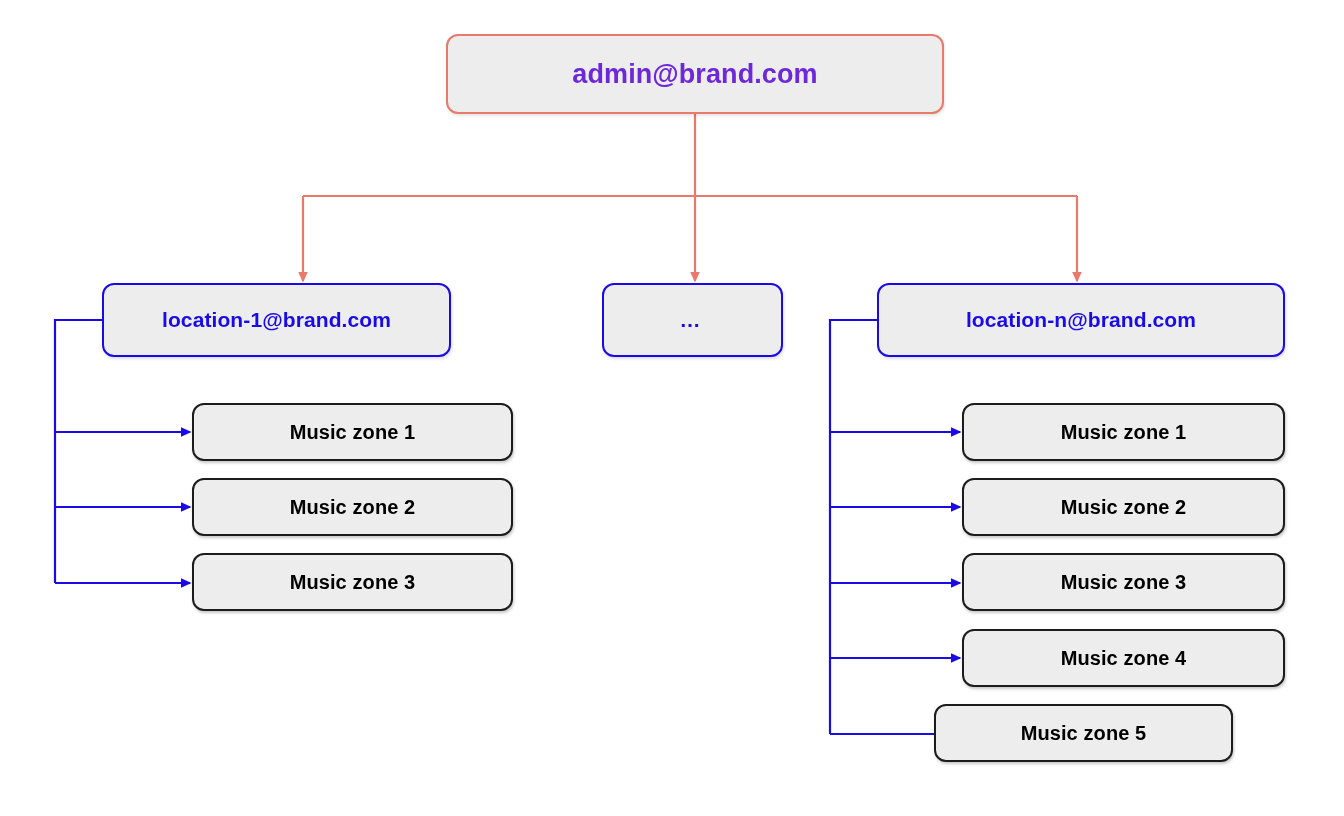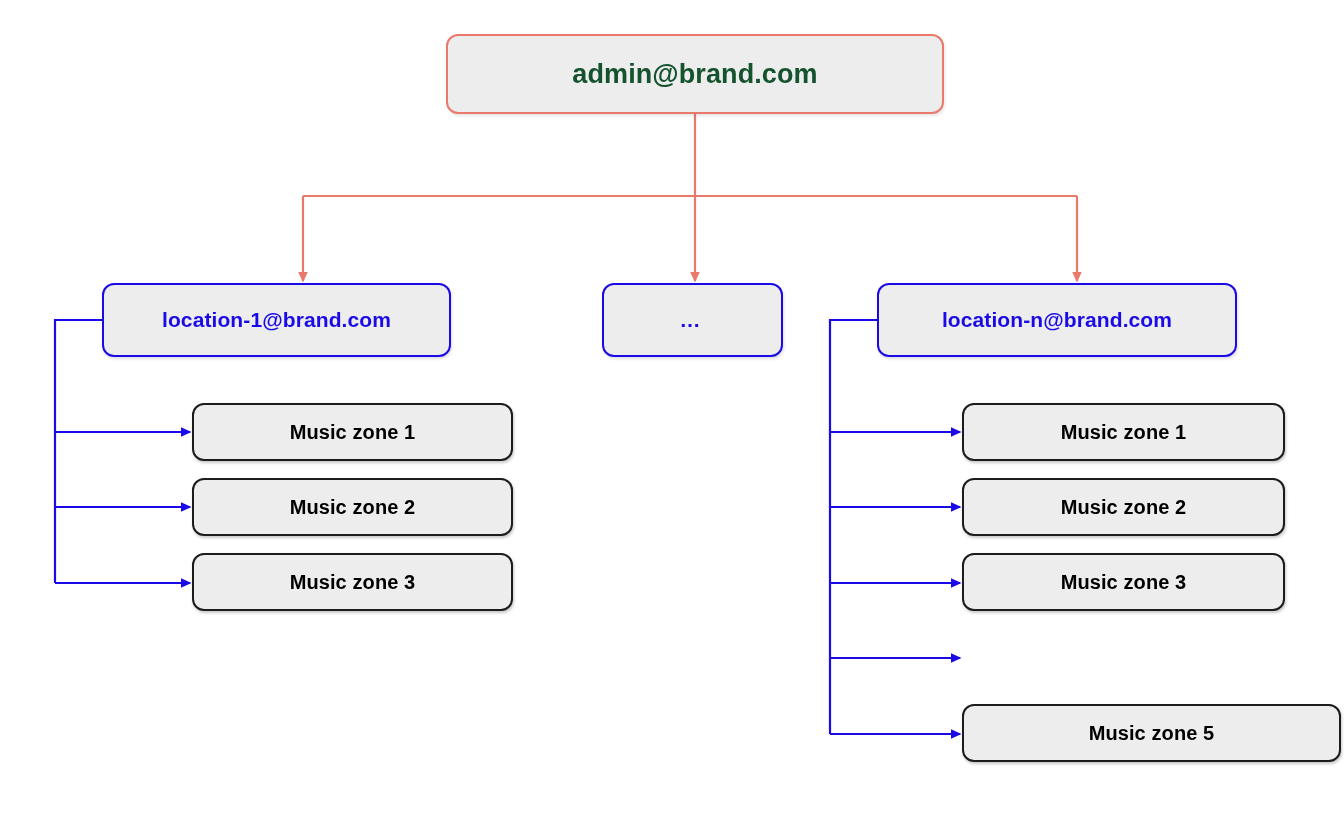--- a/index.html
+++ b/index.html
@@ -34,21 +34,21 @@
     justify-content: center;
     background: #ededed;
     border-radius: 12px;
     text-align: center;
     font-weight: bold;
     letter-spacing: 0.1px;
     user-select: none;
   }
   .node-admin {
     border: 2px solid #e8796b;
-    color: #14532d;
+    color: #6d28d9;
     font-size: 27px;
     box-shadow: 1px 2px 3px rgba(0,0,0,0.10);
   }
   .node-location {
     border: 2px solid #1a0ae8;
     color: #1a0ae8;
     font-size: 21px;
     box-shadow: 1px 2px 3px rgba(0,0,0,0.13);
   }
   .node-ellipsis {
@@ -104,24 +104,25 @@
       <path d="M830,734 L960,734" marker-end="url(#arrow-blue)"></path>
     </g>
   </svg>
 
   <div class="node node-admin" style="left:446px; top:34px; width:498px; height:80px;">admin@brand.com</div>
 
   <div class="node node-location" style="left:102px; top:283px; width:349px; height:74px;">location-1@brand.com</div>
 
   <div class="node node-ellipsis" style="left:602px; top:283px; width:181px; height:74px;">…</div>
 
-  <div class="node node-location" style="left:877px; top:283px; width:360px; height:74px;">location-n@brand.com</div>
+  <div class="node node-location" style="left:877px; top:283px; width:408px; height:74px;">location-n@brand.com</div>
 
   <div class="node node-zone" style="left:192px; top:403px; width:321px; height:58px;">Music zone 1</div>
   <div class="node node-zone" style="left:192px; top:478px; width:321px; height:58px;">Music zone 2</div>
   <div class="node node-zone" style="left:192px; top:553px; width:321px; height:58px;">Music zone 3</div>
 
   <div class="node node-zone" style="left:962px; top:403px; width:323px; height:58px;">Music zone 1</div>
   <div class="node node-zone" style="left:962px; top:478px; width:323px; height:58px;">Music zone 2</div>
   <div class="node node-zone" style="left:962px; top:553px; width:323px; height:58px;">Music zone 3</div>
-  <div class="node node-zone" style="left:962px; top:704px; width:379px; height:58px;">Music zone 5</div>
+  <div class="node node-zone" style="left:962px; top:629px; width:323px; height:58px;">Music zone 4</div>
+  <div class="node node-zone" style="left:934px; top:704px; width:299px; height:58px;">Music zone 5</div>
 
 </div>
 
 </body></html>

